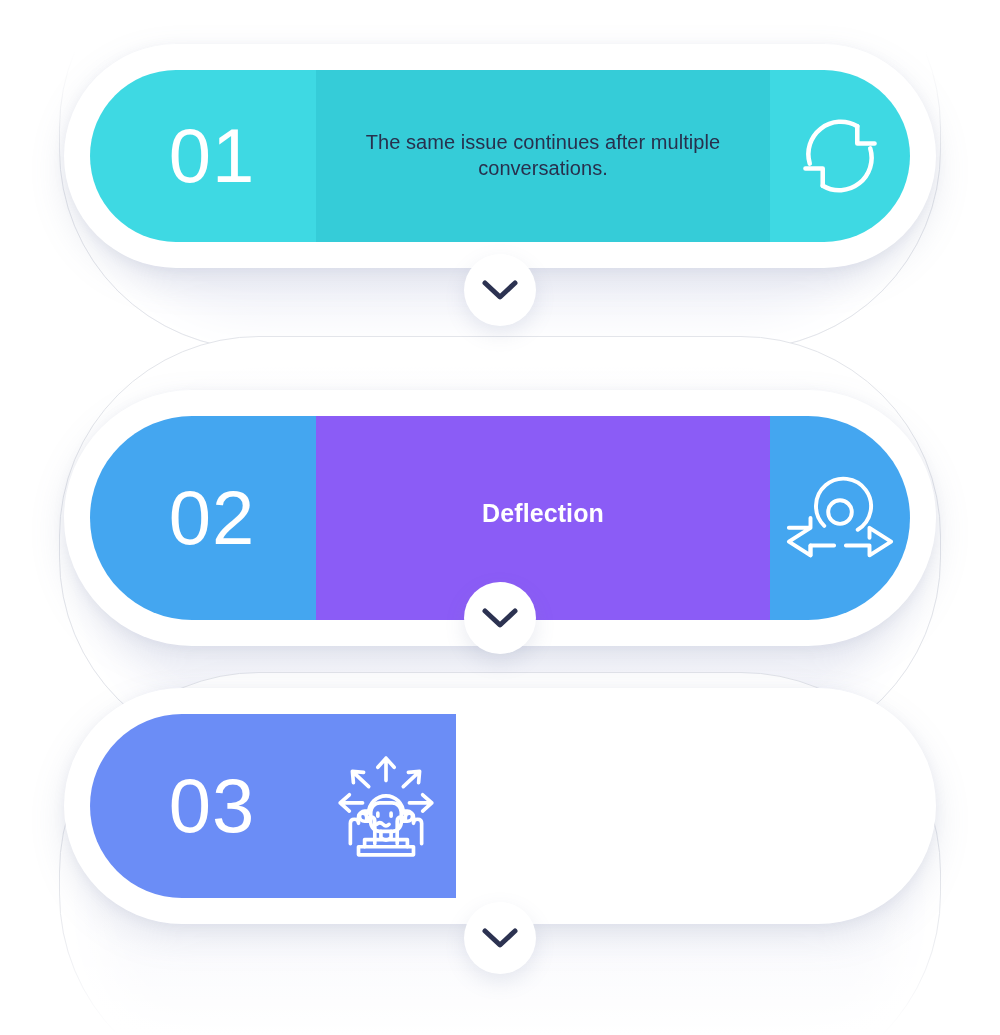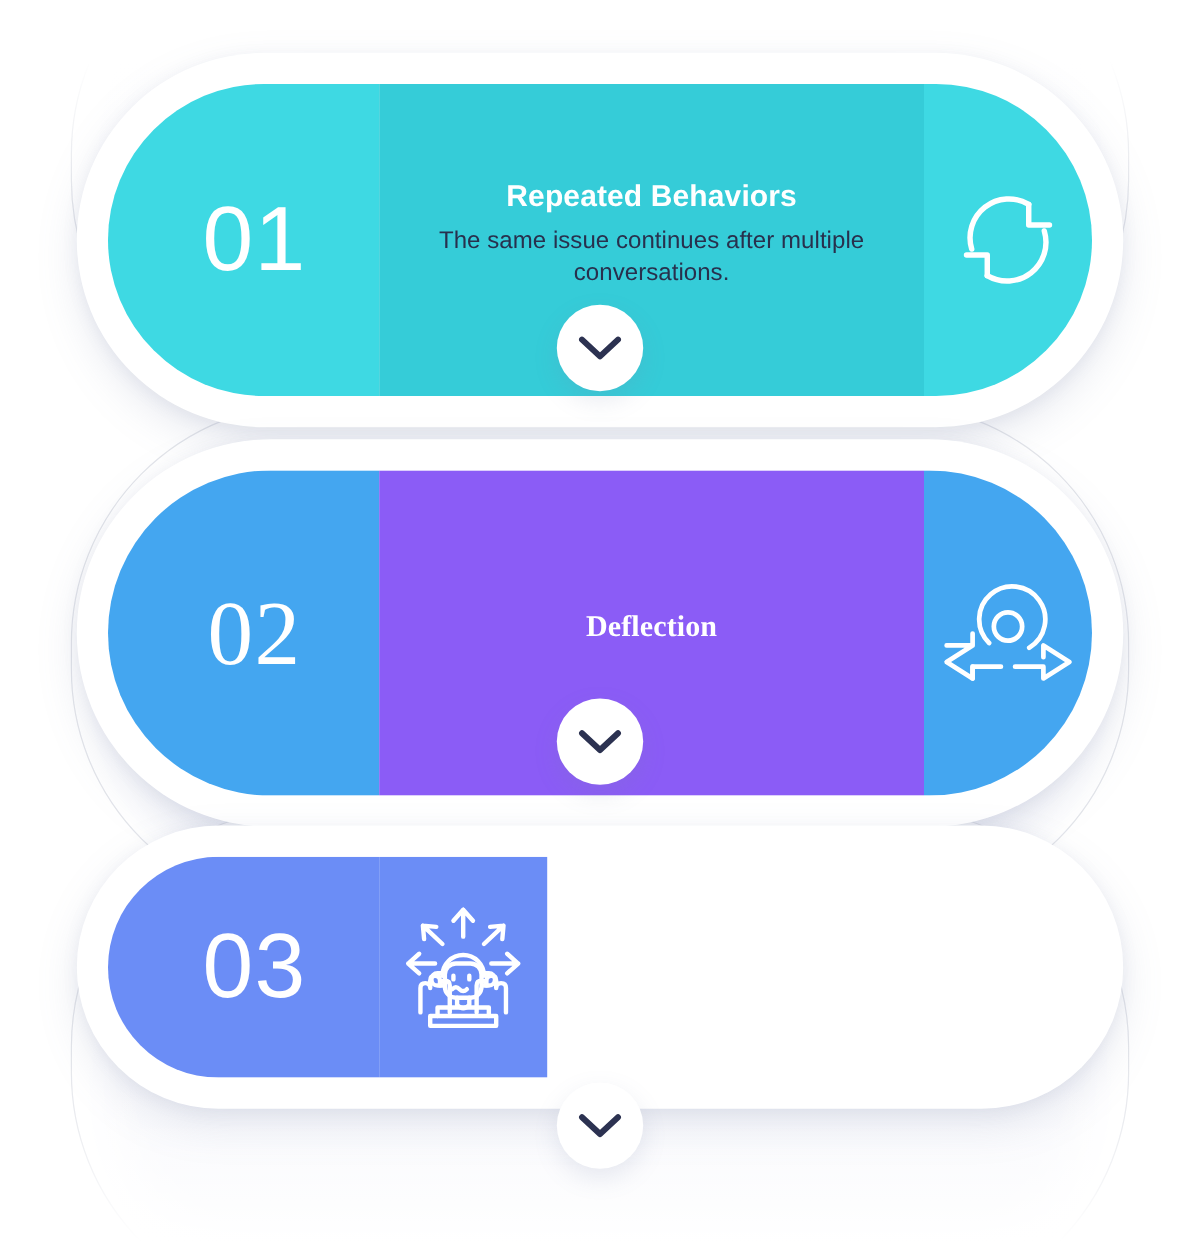--- a/index.html
+++ b/index.html
@@ -53,22 +53,22 @@
   .steps {
     position: absolute;
     inset: 0;
   }
   .step {
     position: absolute;
     left: 50%;
     transform: translateX(-50%);
     width: 820px;
   }
-  .step-1 { top: 70px;  height: 260px; }
-  .step-2 { top: 392px; height: 271px; font-family: Liberation Serif, serif; }
+  .step-1 { top: 70px;  height: 172px; }
+  .step-2 { top: 416px; height: 204px; }
   .step-3 { top: 714px; height: 184px; }
 
   
   .pill-ring {
     position: absolute;
     inset: -26px;
     background: #ffffff;
     border-radius: 999px;
     box-shadow: 0 14px 34px rgba(120,130,165,0.17),
                 0 3px 12px rgba(120,130,165,0.10);
@@ -165,21 +165,20 @@
   <div class="steps">
 
     <div class="step step-1">
       <div class="pill-ring"></div>
       <div class="pill" id="pill-1">
         <div class="band-left" id="band-l-1" style="background: rgb(62, 217, 227);">
           <div class="step-number">01</div>
         </div>
         <div class="band-middle" id="band-m-1" style="background: rgb(53, 204, 216);">
           <div class="text-col">
-            <h2 class="step-title">Repeated Behaviors</h2>
             <p class="step-desc">The same issue continues after multiple conversations.</p>
           </div>
         </div>
         <div class="band-right" id="band-r-1" style="background: rgb(62, 217, 227);">
           <div class="step-icon">
             <svg width="108" height="108" viewBox="0 0 100 100" fill="none" stroke="#ffffff" stroke-width="4.2" stroke-linecap="round" stroke-linejoin="round">
               <path d="M22 57 A30 30 0 0 1 66 22.5"></path>
               <path d="M78 43 A30 30 0 0 1 34 77.5"></path>
               <polyline points="66,22.5 66,38.5 82,38.5"></polyline>
               <polyline points="34,77.5 34,61.5 18,61.5"></polyline>

